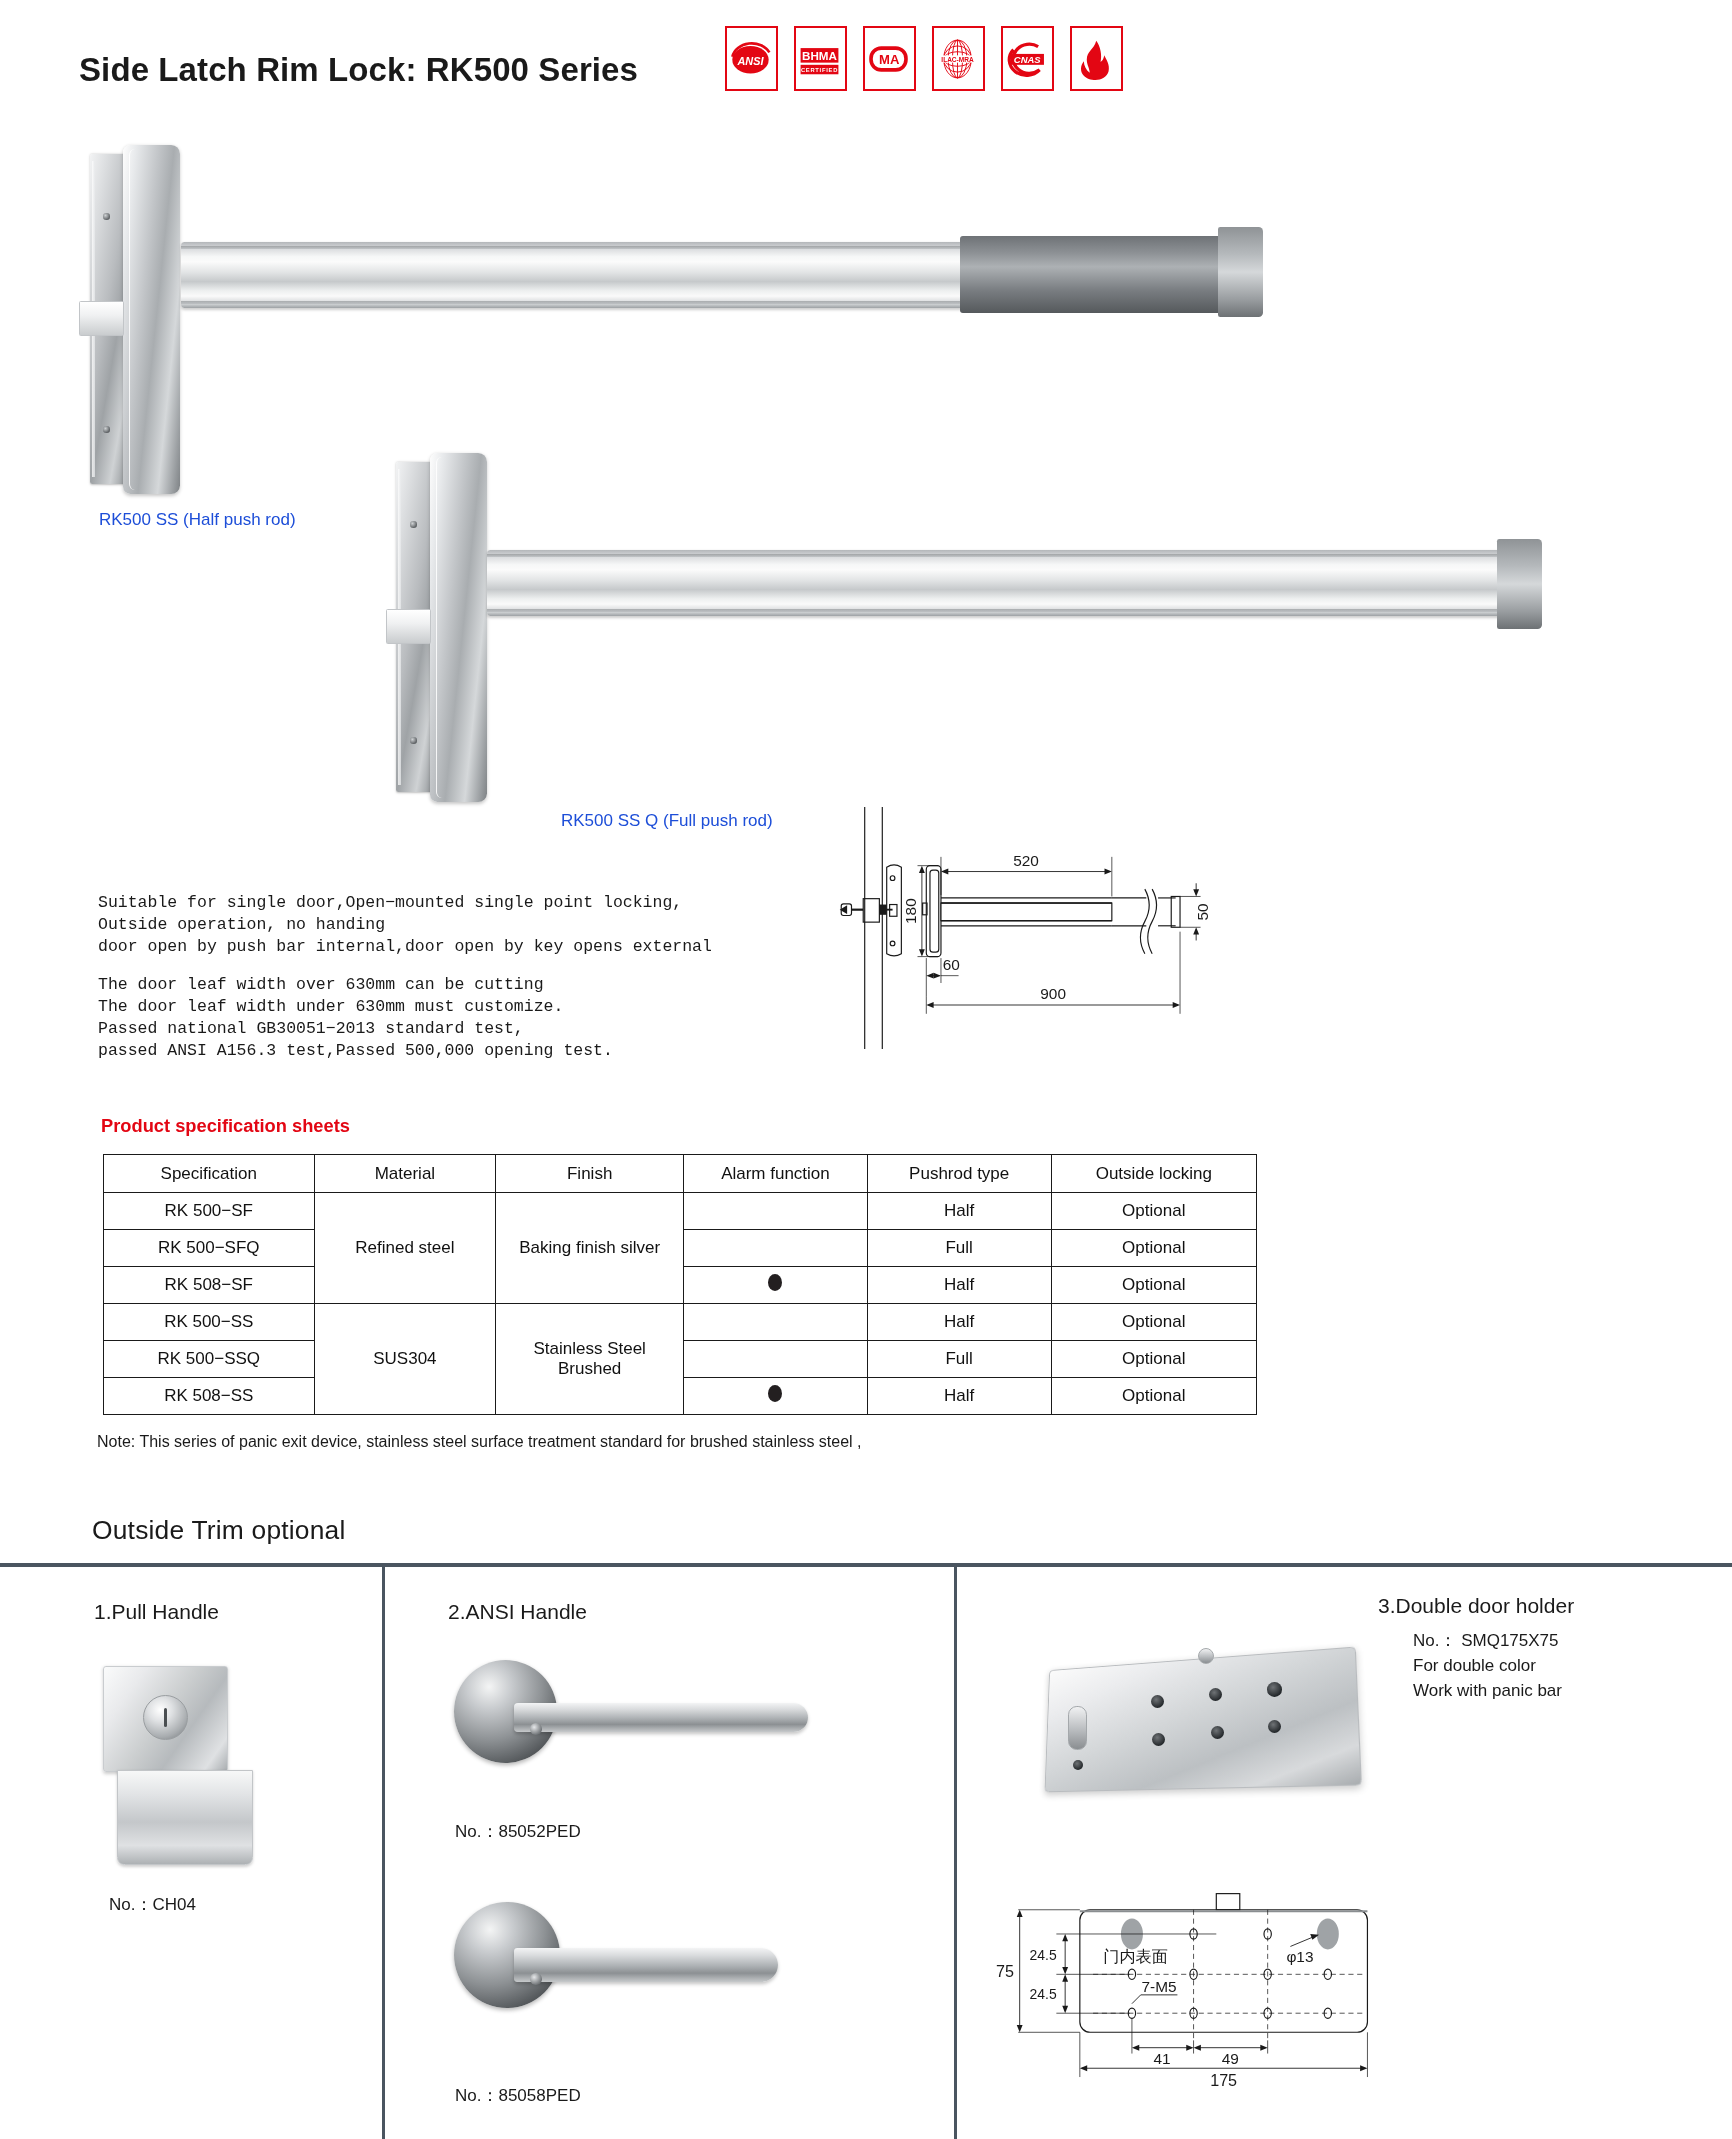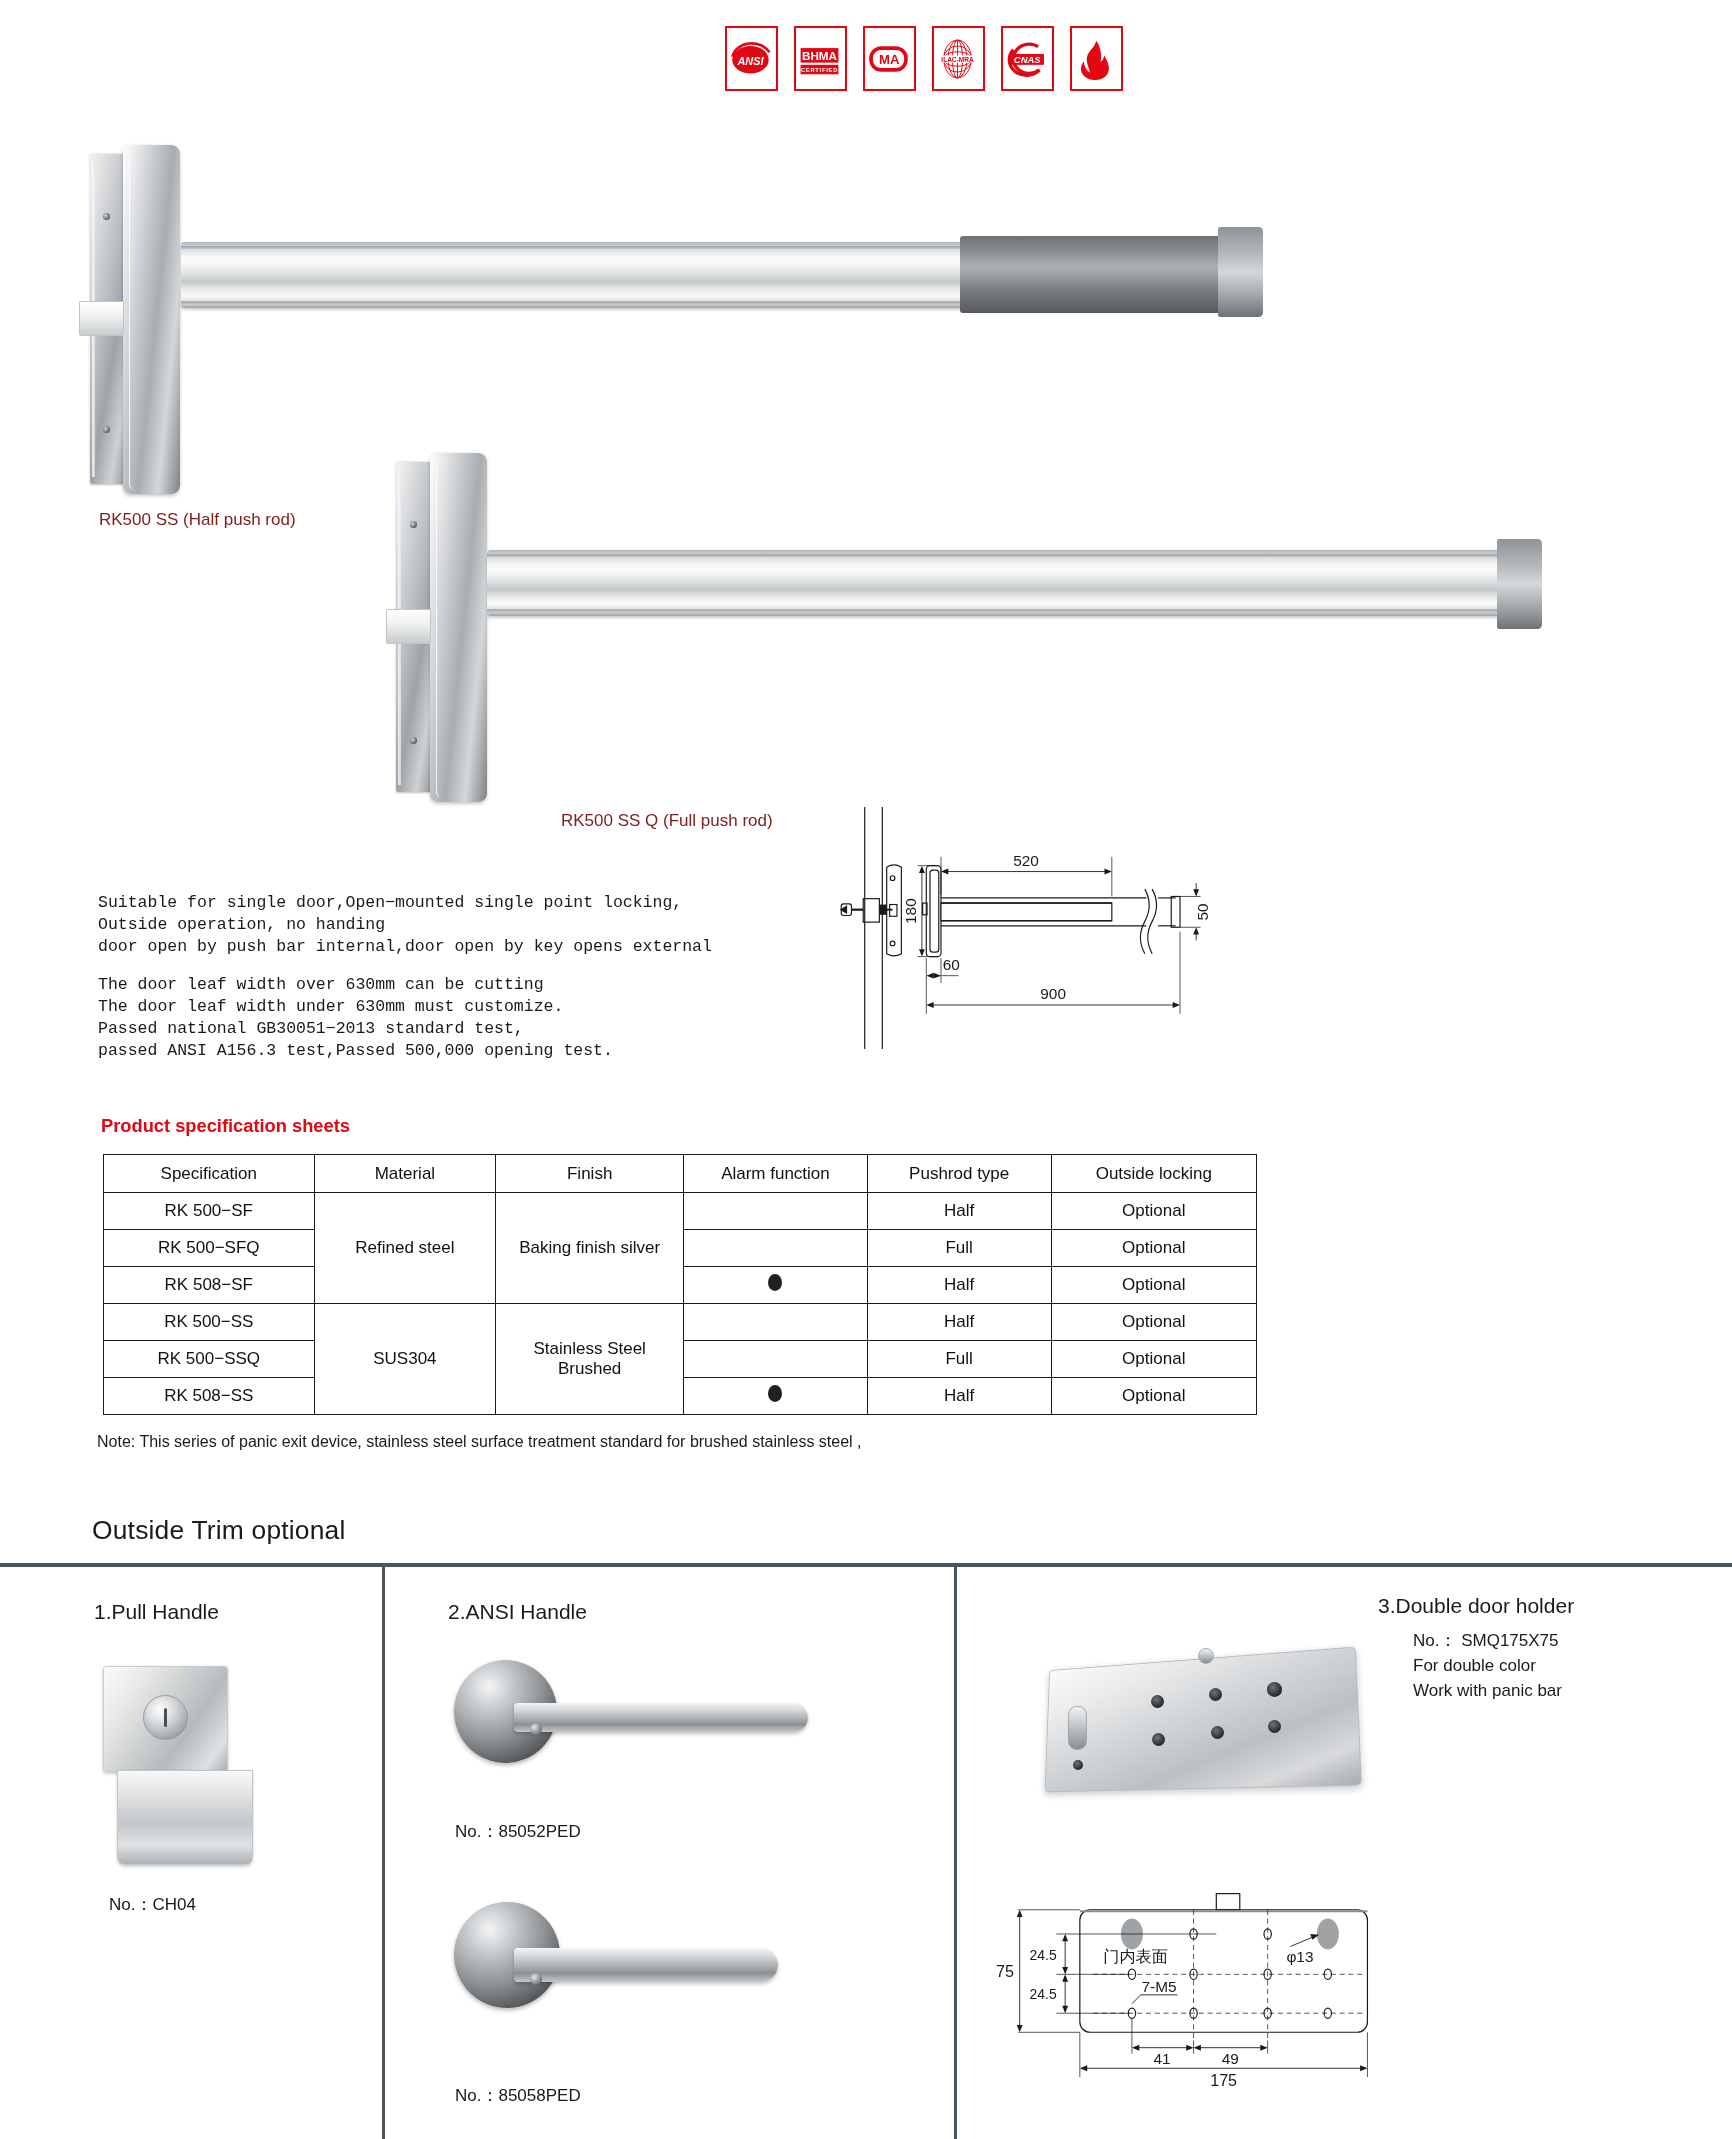--- a/index.html
+++ b/index.html
@@ -83,21 +83,21 @@
     position:absolute;
     background: linear-gradient(180deg,#6e7276 0%,#8d9195 22%,#adb1b4 40%,#7a7e82 70%,#55595c 100%);
     border-radius: 2.9px;
   }
   .rail-endcap {
     position:absolute;
     background: linear-gradient(180deg,#8f9396 0%,#b5b9bc 30%,#d5d8da 50%,#9a9ea1 80%,#6d7174 100%);
     border-radius: 2.2px 4.4px 4.4px 2.2px;
   }
   .photo-caption {
-    position: absolute; font-size: 17px; white-space: nowrap; color:#7f1d1d;
+    position: absolute; font-size: 17px; white-space: nowrap; color:#1d4ed8;
   }
 
   
   .desc { position: absolute; left: 98px; top: 892px; font-size: 16.5px; line-height: 22px; }
   .desc p { white-space: nowrap; font-family: Liberation Mono, monospace; }
   .desc .gap { height: 16px; }
 
   
   .tech-top { position: absolute; left: 829px; top: 807px; }
 
@@ -204,20 +204,21 @@
   }
 
   svg text { font-family: "Liberation Sans", sans-serif; }
 </style>
 </head>
 <body>
 
 <div class="page">
 
   <div class="header">
+    <div class="page-title">Side Latch Rim Lock: RK500 Series</div>
 
     <div class="cert-row">
       <div class="cert-box">
         <svg width="47" height="48" viewBox="0 0 64 66">
           <ellipse cx="32" cy="34" rx="25" ry="19" fill="#e30613"></ellipse>
           <path d="M7 30 A27 22 0 0 1 58 24" stroke="#e30613" stroke-width="3.5" fill="none"></path>
           <text x="32" y="41" font-size="15" font-weight="bold" font-style="italic" fill="#fff" text-anchor="middle">ANSI</text>
         </svg>
       </div>
       <div class="cert-box">

